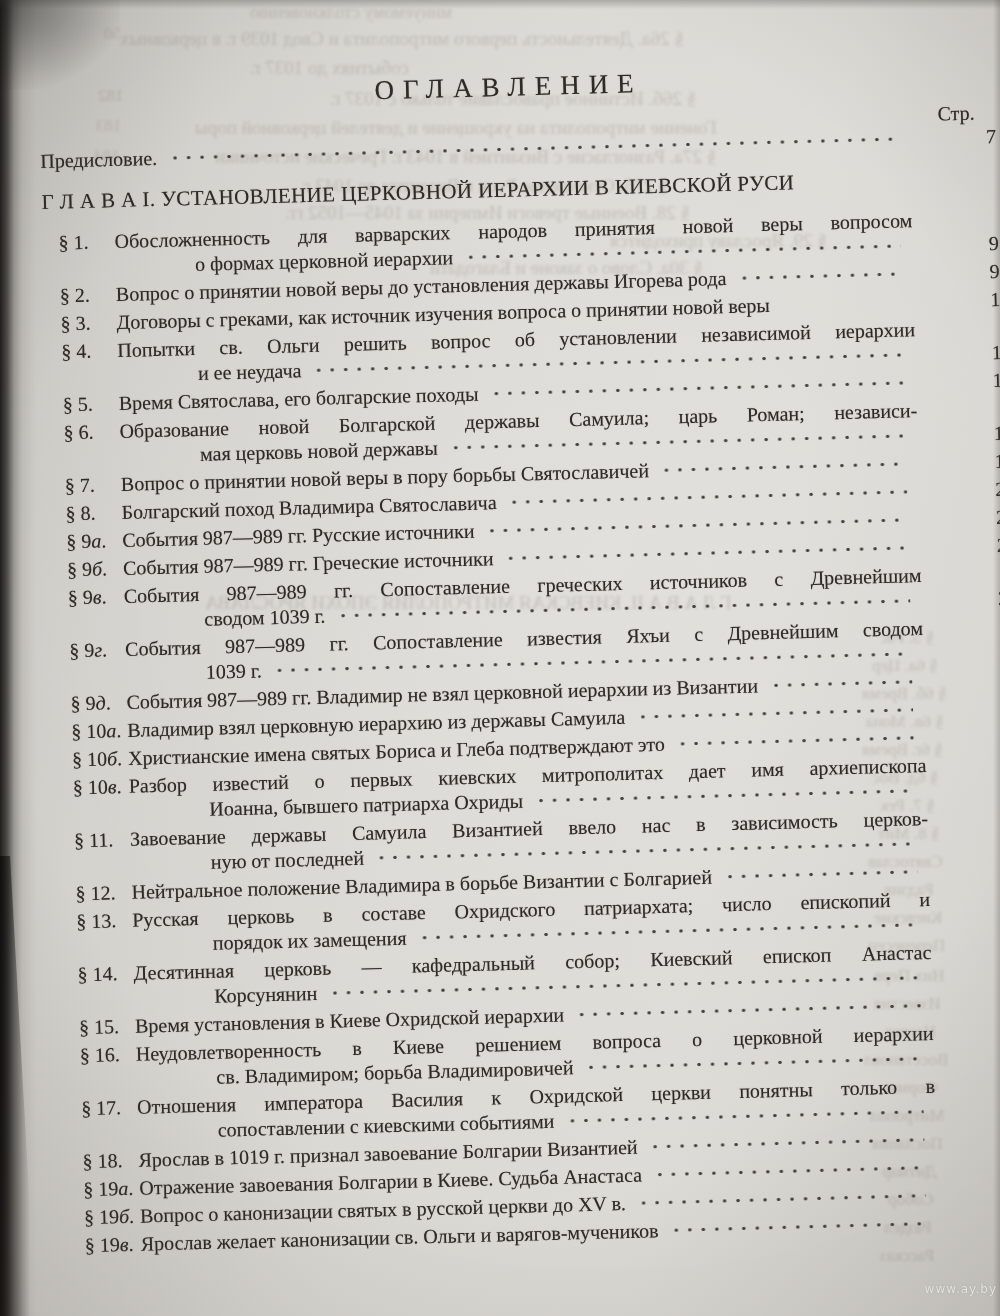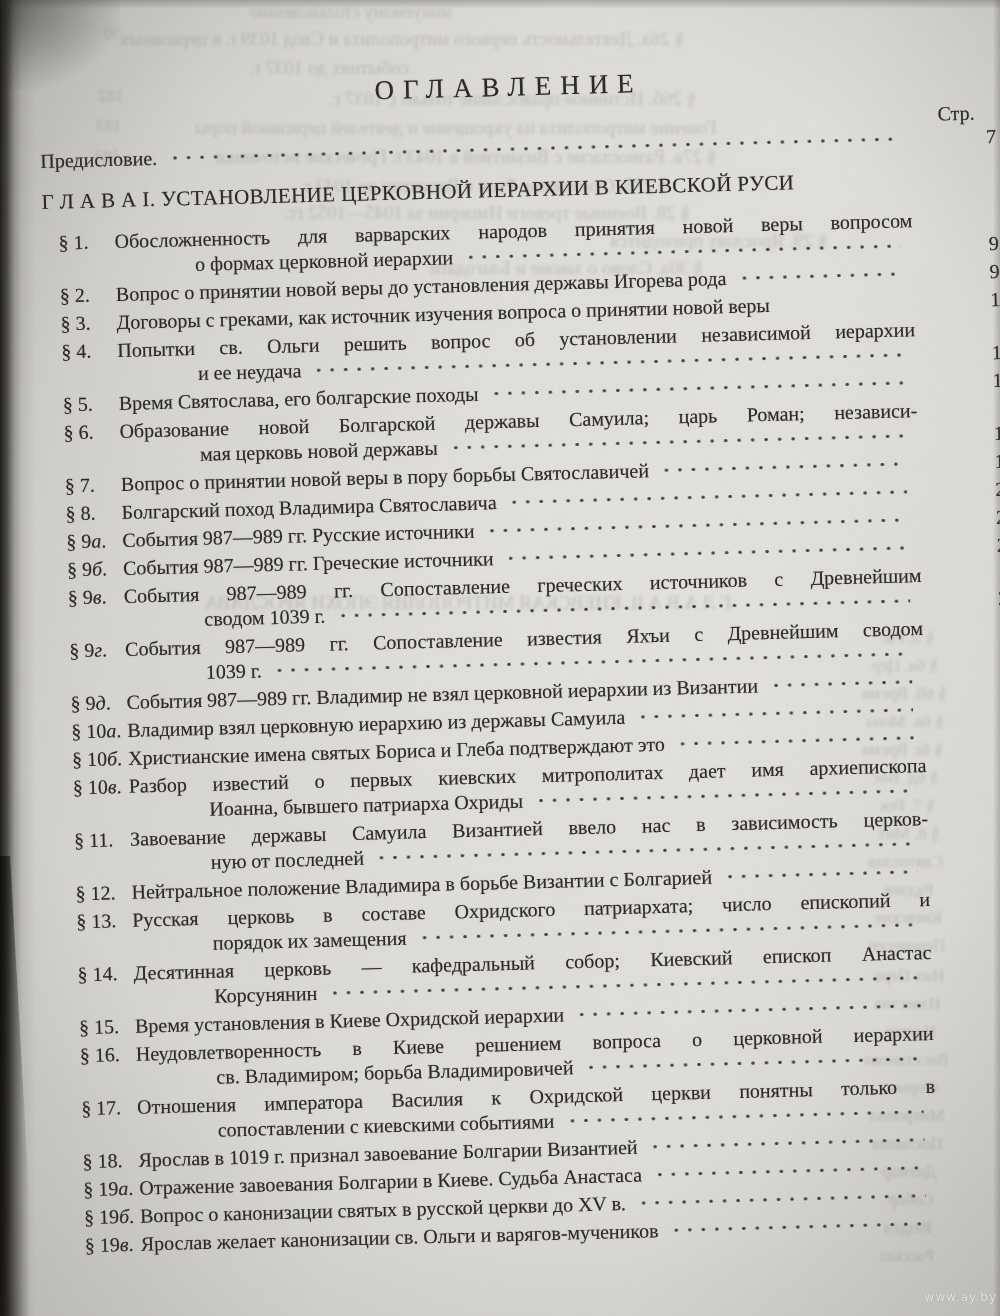--- a/index.html
+++ b/index.html
@@ -51,21 +51,21 @@
     background:linear-gradient(90deg,rgba(14,13,11,.9) 0,rgba(30,28,25,.6) 10px,rgba(0,0,0,0) 30px);
     clip-path:polygon(0 0,10px 0,36px 100%,0 100%);}
   .corner-tl{position:absolute;left:0;top:0;width:120px;height:90px;z-index:3;pointer-events:none;
     background:radial-gradient(ellipse at 0 0, rgba(15,15,13,.5), rgba(0,0,0,0) 75%);}
   .edge-top{position:absolute;left:0;top:0;right:0;height:9px;z-index:3;pointer-events:none;
     background:linear-gradient(180deg,rgba(48,46,42,.28),rgba(0,0,0,0));}
   .edge-right{position:absolute;right:0;top:0;bottom:0;width:7px;z-index:3;pointer-events:none;
     background:linear-gradient(270deg,rgba(74,71,66,.28),rgba(0,0,0,0));}
   .vignette{position:absolute;inset:0;z-index:3;pointer-events:none;
     background:radial-gradient(ellipse 88% 78% at 52% 46%, rgba(0,0,0,0) 58%, rgba(56,53,49,.14) 88%, rgba(42,40,37,.26) 100%);}
-  .watermark{position:absolute;right:3px;bottom:12px;z-index:4;
+  .watermark{position:absolute;right:3px;bottom:20px;z-index:4;
     font:12px "DejaVu Sans","Liberation Sans",sans-serif;letter-spacing:1px;
     color:rgba(245,245,240,.85);text-shadow:0 0 1px rgba(100,100,96,.6);}
 </style>
 </head>
 <body>
 
 <div class="bleed" id="bleed">
     <span style="left: 250px; top: 2px; font-size: 18px;">минуемому столкновению</span>
     <span style="left: 120px; top: 28px; font-size: 19px;">§ 26а. Деятельность первого митрополита и Свод 1039 г. в церковных</span>
     <span style="left: 250px; top: 57px; font-size: 19px;">событиях до 1037 г.</span>

